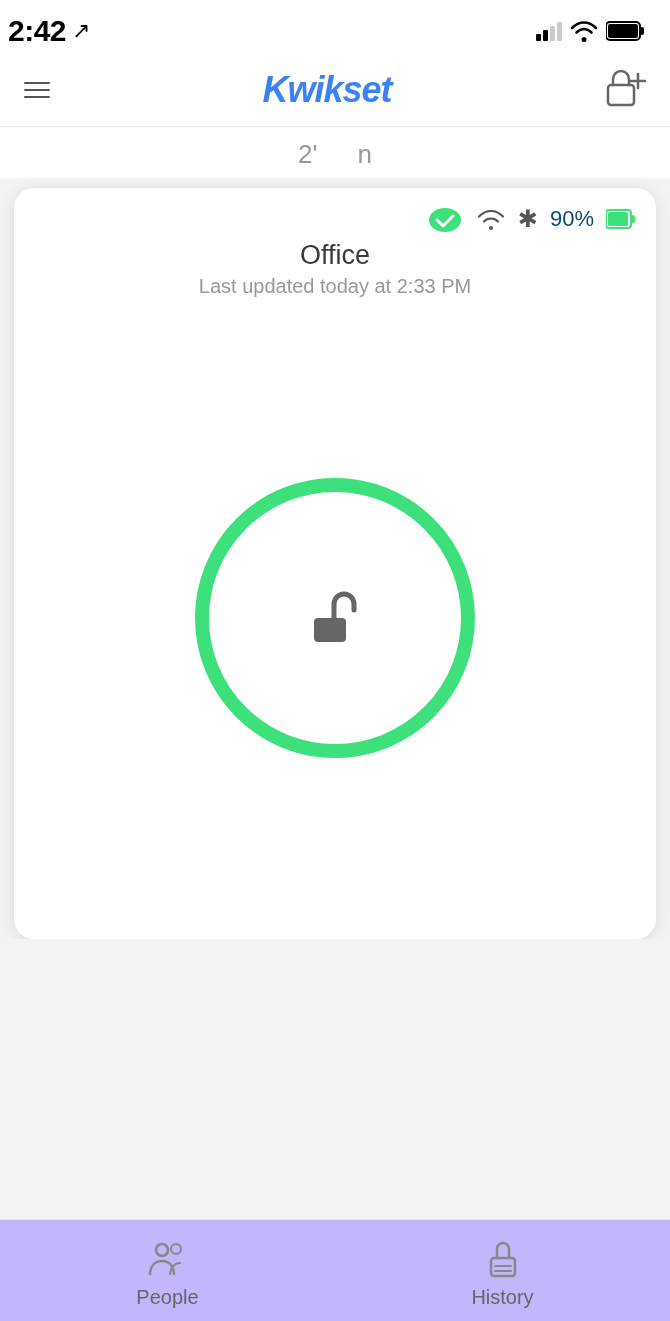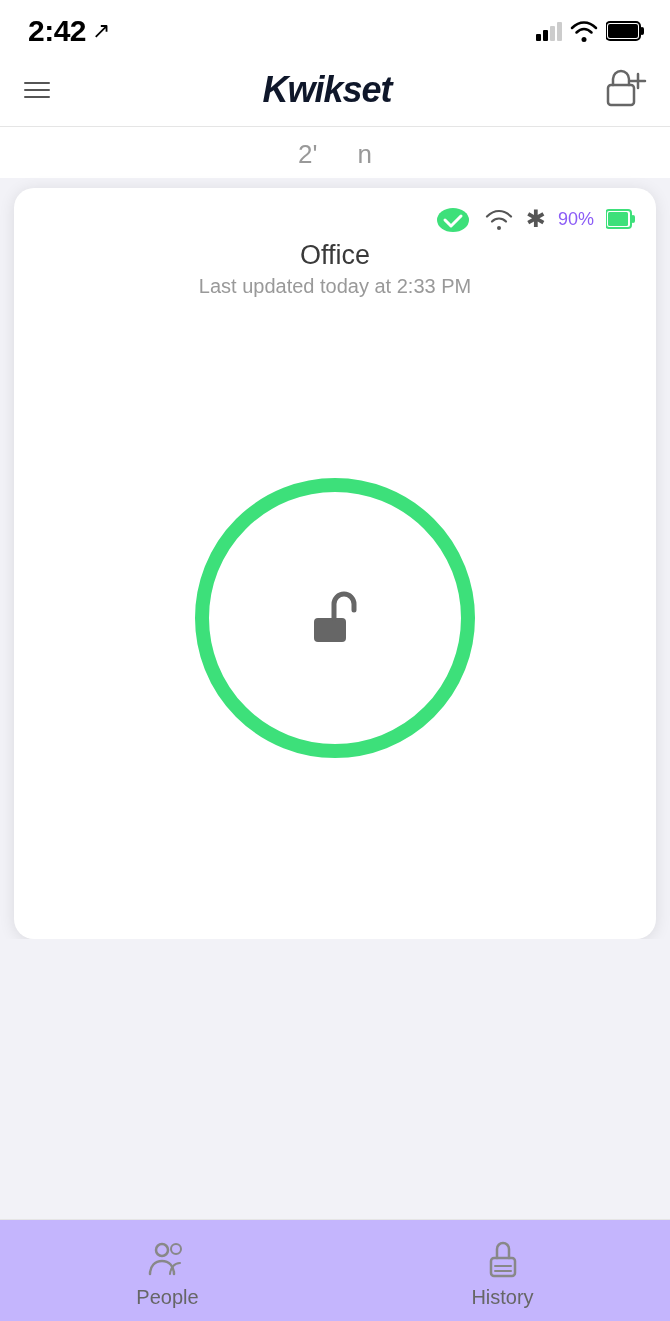--- a/index.html
+++ b/index.html
@@ -13,21 +13,21 @@
       display: flex;
       flex-direction: column;
       overflow-x: hidden;
     }
 
     
     .status-bar {
       display: flex;
       justify-content: space-between;
       align-items: center;
-      padding: 14px 24px 8px 28px;
+      padding: 14px 24px 8px 8px;
       background: #fff;
     }
     .status-time {
       font-size: 30px;
       font-weight: 600;
       color: #000;
       letter-spacing: -0.5px;
     }
     .status-icons {
       display: flex;
@@ -66,21 +66,21 @@
     .header-menu span {
       display: block;
       width: 26px;
       height: 2px;
       background: #555;
       border-radius: 2px;
     }
     .header-logo {
       font-size: 36px;
       font-weight: 900;
-      color: #0f172a;
+      color: #3b82f6;
       font-style: italic;
       letter-spacing: -1px;
     }
     .header-add-lock {
       position: relative;
       cursor: pointer;
     }
 
     
     .lock-tabs {
@@ -111,22 +111,22 @@
 
     
     .card-status-row {
       display: flex;
       justify-content: flex-end;
       align-items: center;
       gap: 12px;
       padding: 16px 20px 0 20px;
     }
     .battery-pct {
-      font-size: 18px;
-      color: #8b5cf6;
+      font-size: 22px;
+      color: #0c4a6e;
       font-weight: 500;
     }
 
     
     .device-name {
       text-align: center;
       font-size: 27px;
       font-weight: 400;
       color: #3a3a3a;
       margin-top: 6px;

